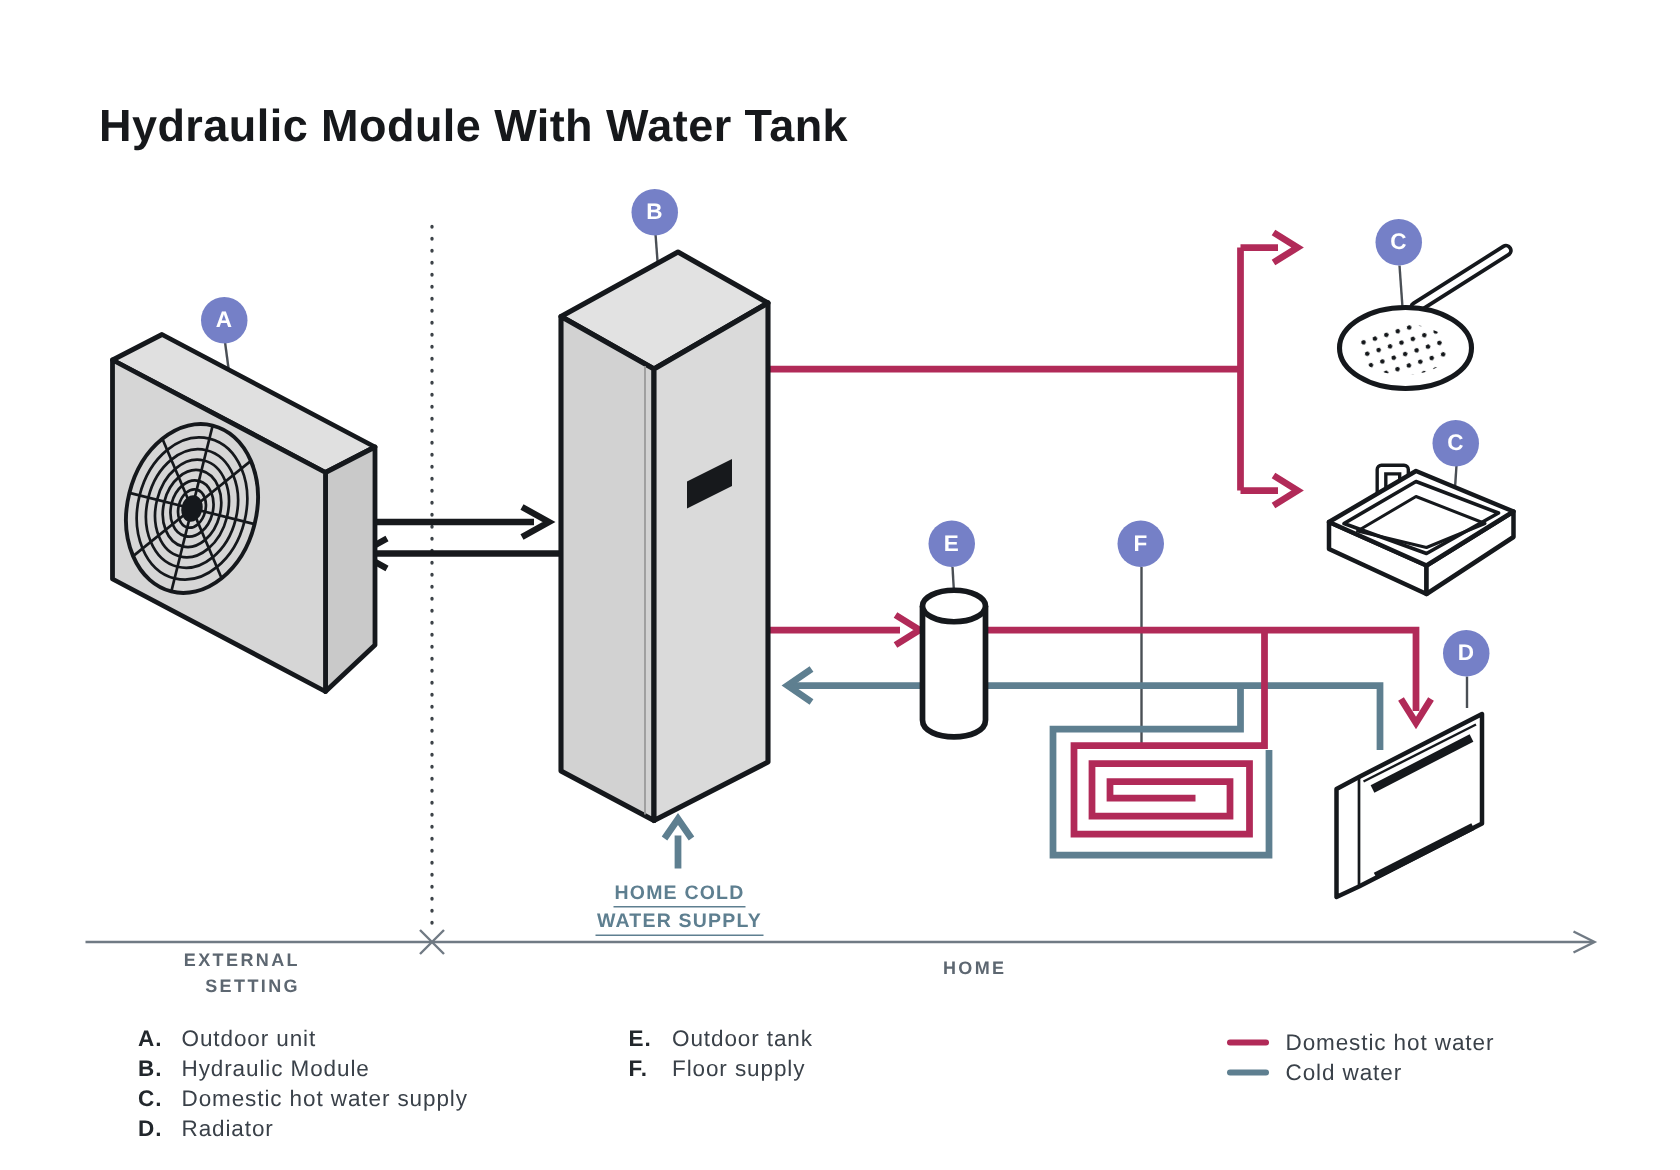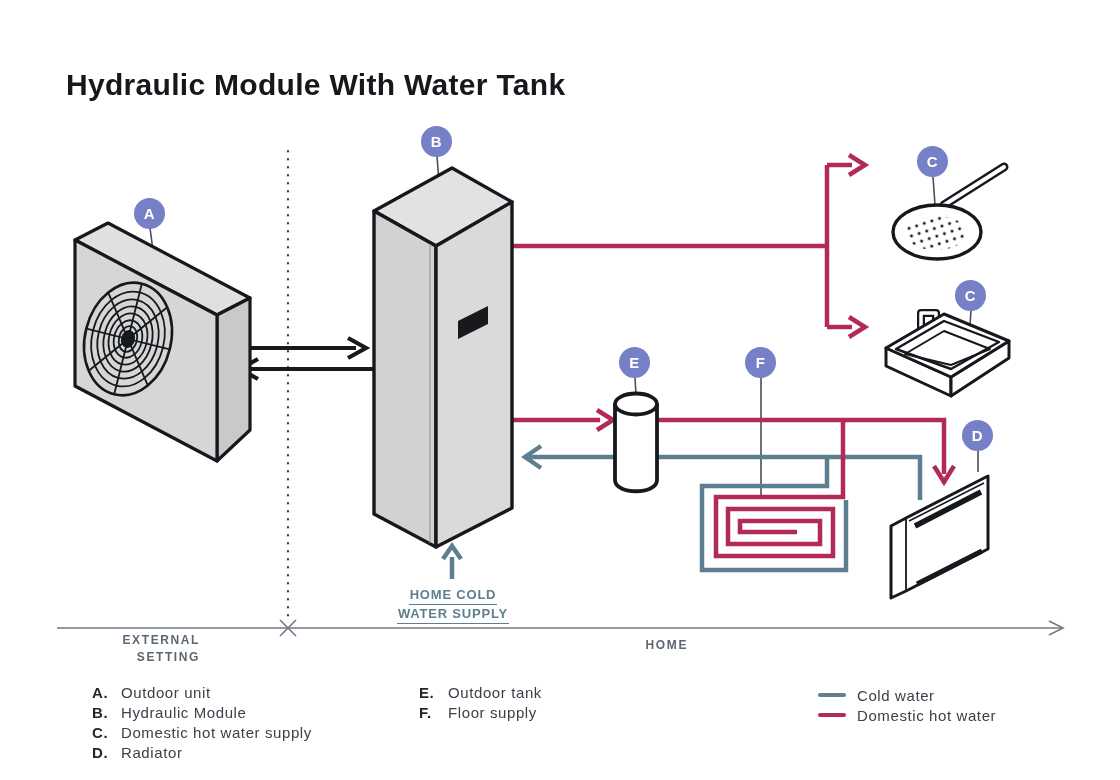--- a/index.html
+++ b/index.html
@@ -165,21 +165,21 @@
   <div class="badge" style="left:917px;top:146px;">C</div>
   <div class="badge" style="left:955px;top:280px;">C</div>
   <div class="badge" style="left:962px;top:420px;">D</div>
   <div class="badge" style="left:619px;top:347px;">E</div>
   <div class="badge" style="left:745px;top:347px;">F</div>
 
   <div class="zone-label" style="left:72px;top:632px;width:128px;">
     <span>EXTERNAL</span><br>
     <span>SETTING</span>
   </div>
-  <div class="zone-label" style="left:588px;top:637px;width:100px;">HOME</div>
+  <div class="zone-label" style="left:571px;top:637px;width:100px;">HOME</div>
 
   <div class="mains-label">
     <span>HOME COLD</span><br>
     <span>WATER SUPPLY</span>
   </div>
 
   <div class="legend-col" style="left:92px;top:684px;">
     <div class="legend-row">
       <span class="legend-key">A.</span>
       <span>Outdoor unit</span>
@@ -204,22 +204,22 @@
       <span>Outdoor tank</span>
     </div>
     <div class="legend-row">
       <span class="legend-key">F.</span>
       <span>Floor supply</span>
     </div>
   </div>
 
   <div class="legend-col line-legend">
     <div class="legend-row">
+      <span class="swatch" style="background-color: rgb(177, 42, 88);"></span>
+      <span>Domestic hot water</span>
+    </div>
+    <div class="legend-row">
       <span class="swatch" style="background-color: rgb(94, 127, 144);"></span>
       <span>Cold water</span>
     </div>
-    <div class="legend-row">
-      <span class="swatch" style="background-color: rgb(177, 42, 88);"></span>
-      <span>Domestic hot water</span>
-    </div>
   </div>
 
 </div>
 
 </body></html>

